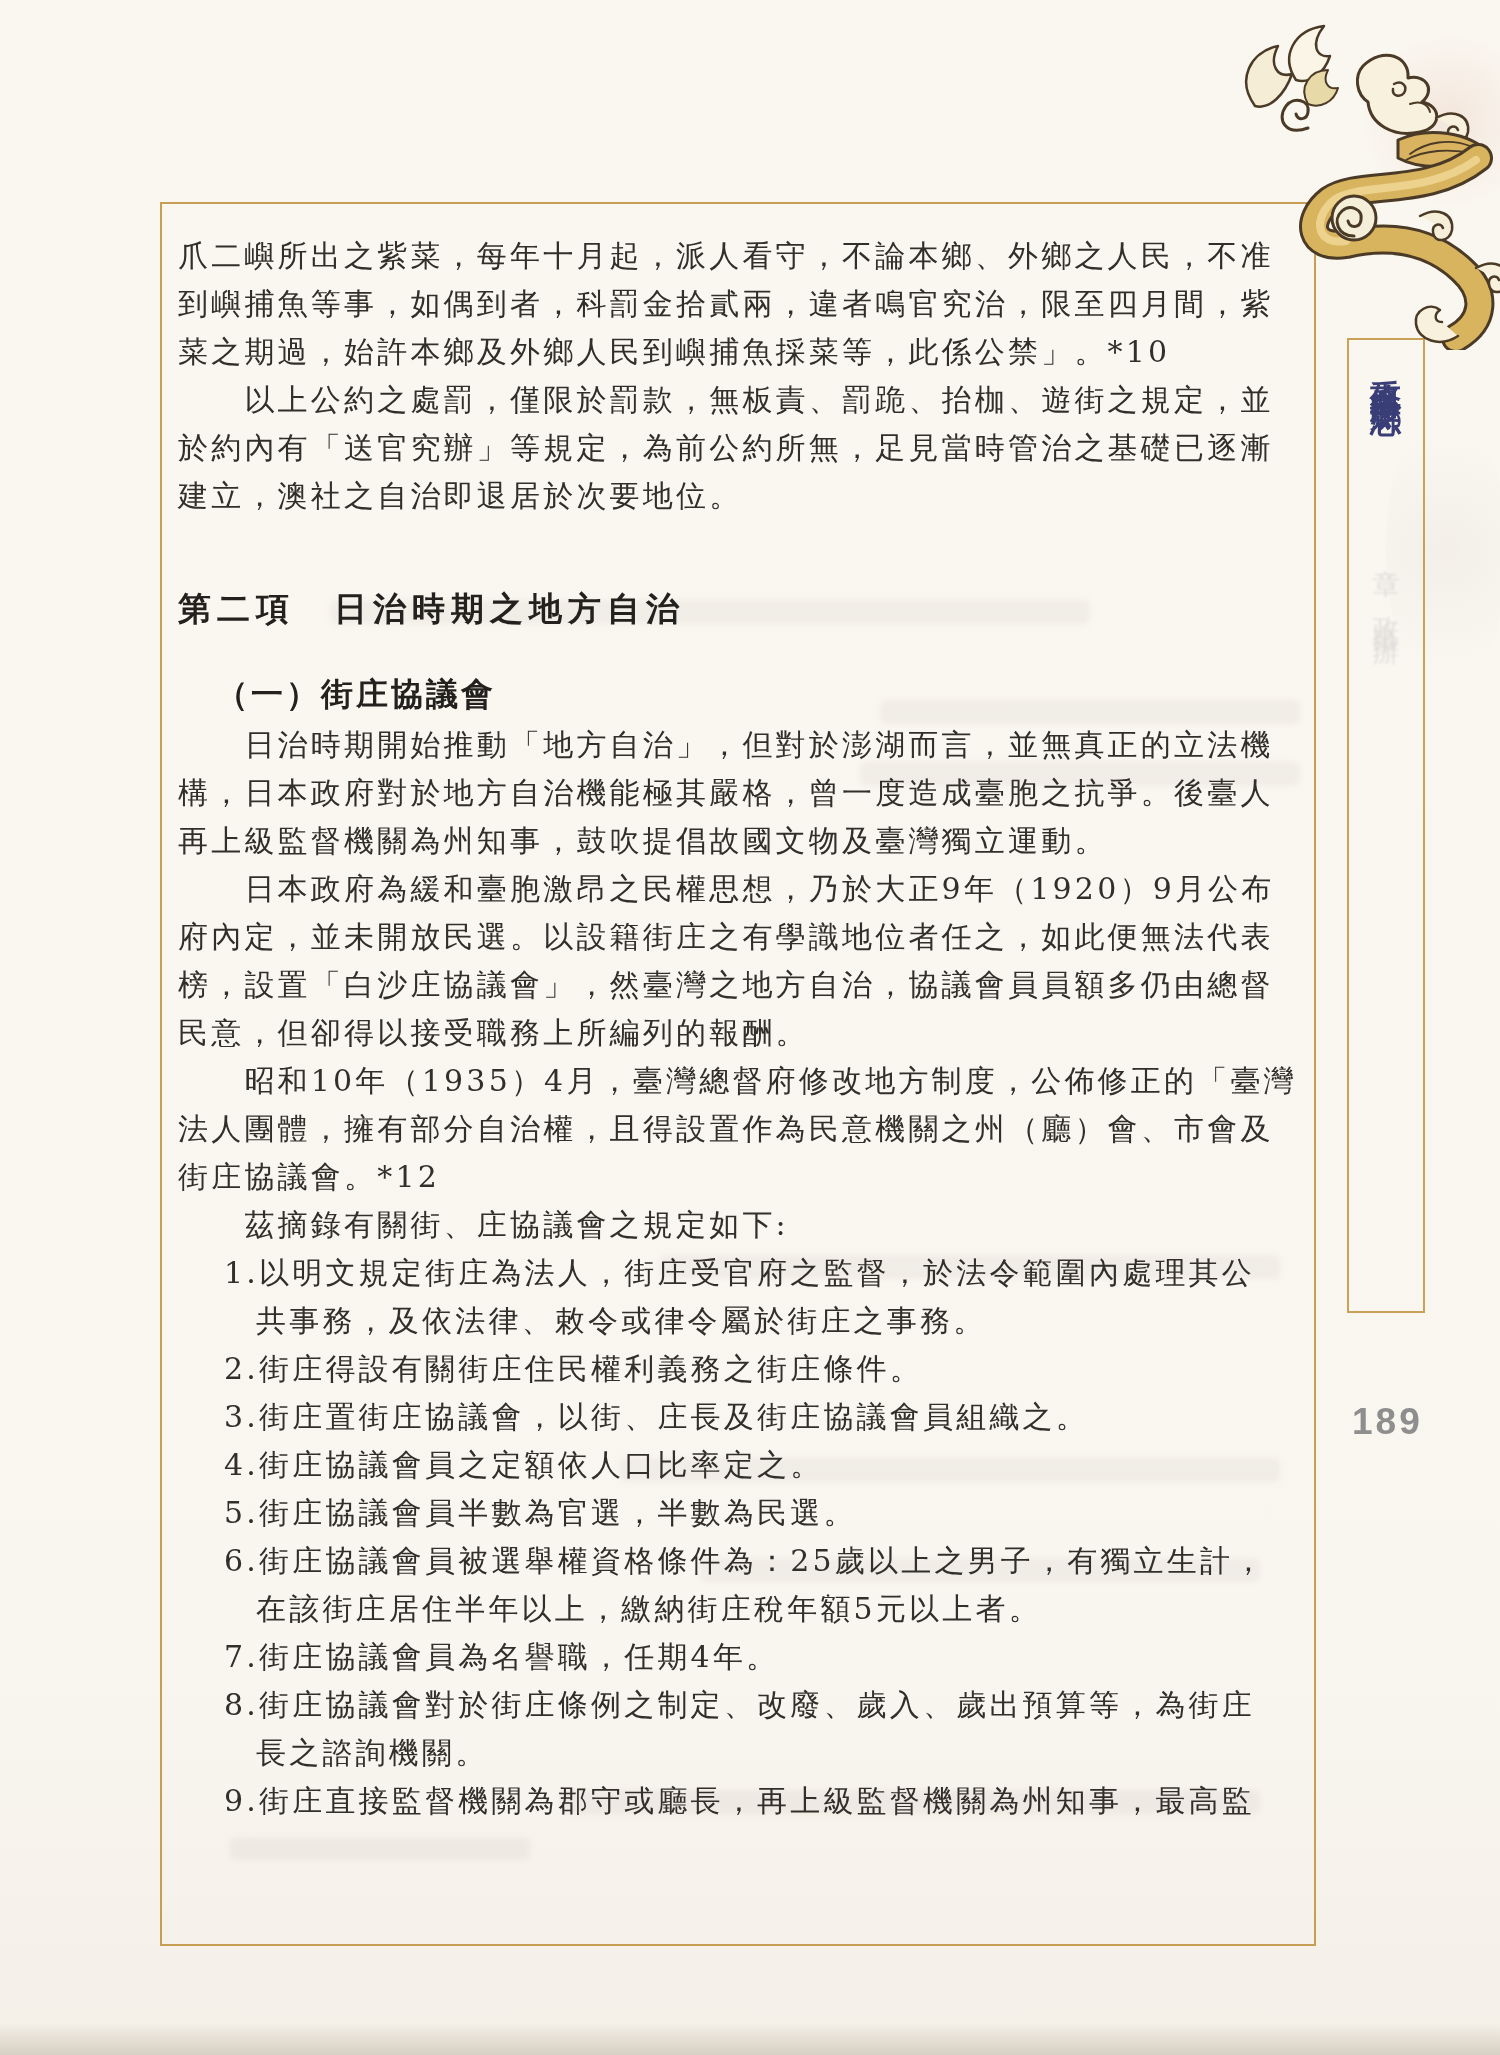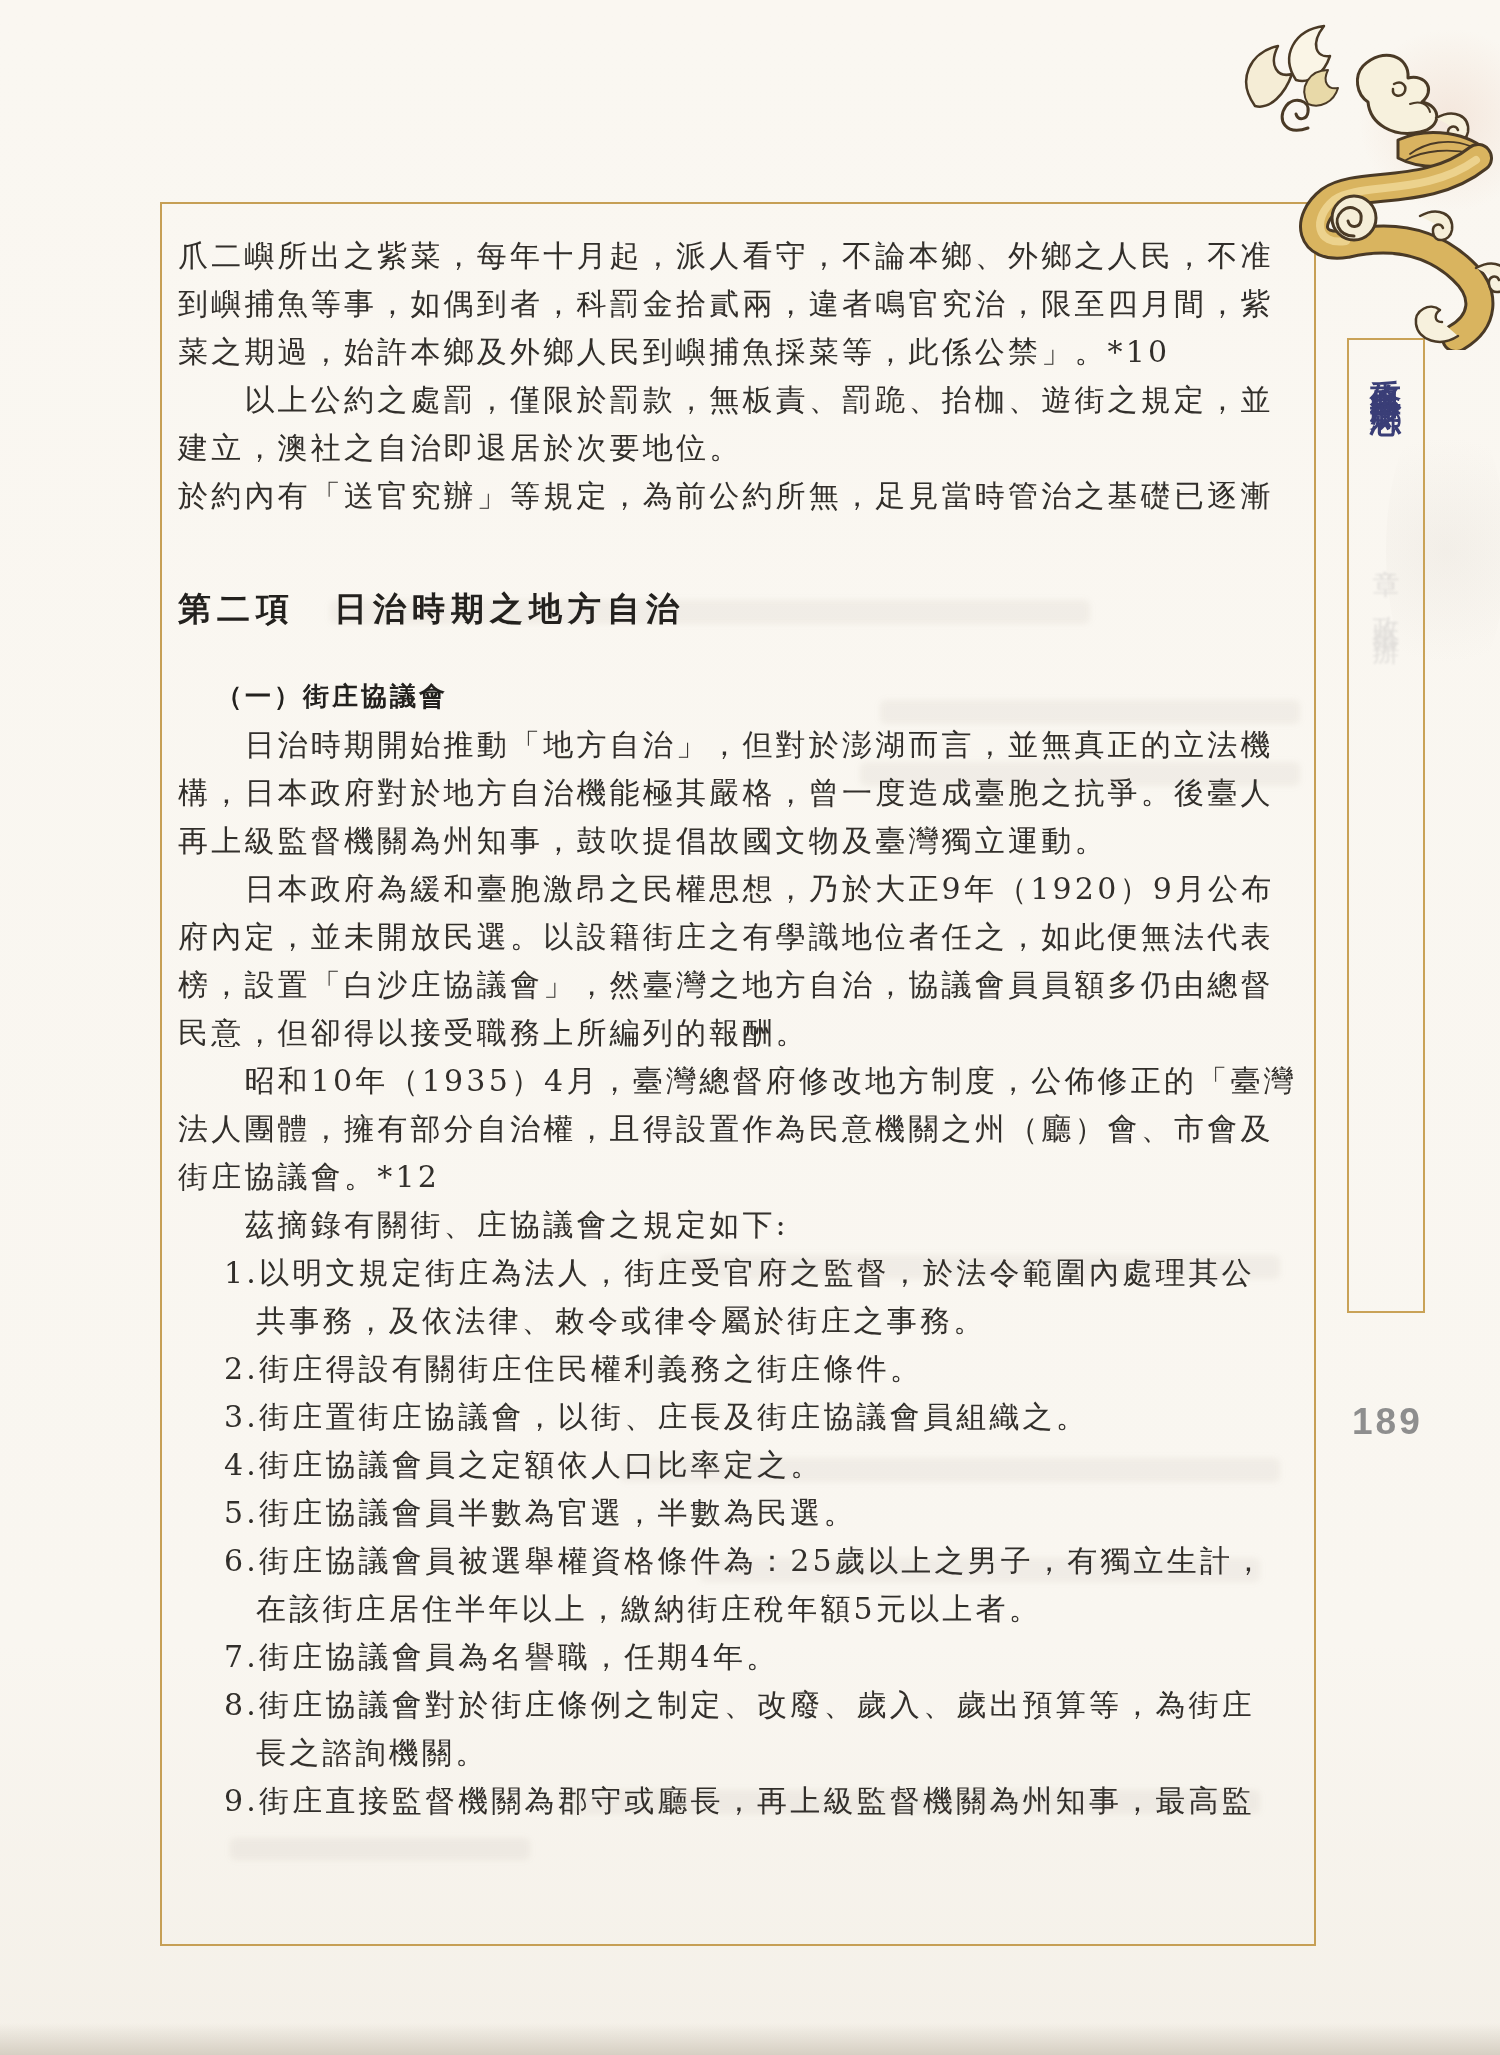--- a/index.html
+++ b/index.html
@@ -27,22 +27,22 @@
     font-size:30px;letter-spacing:3.2px;
     color:#322f2b;white-space:nowrap;
   }
   .line.heading{
     font-family:"Liberation Sans", sans-serif;
     font-weight:bold;font-size:33px;color:#23211e;
     letter-spacing:6px;
     margin-top:65px;margin-bottom:40px;
   }
   .line.subheading{
-    font-family:Liberation Serif, serif;
-    font-weight:bold;font-size:26px;color:#23211e;
+    font-family:Liberation Mono, monospace;
+    font-weight:bold;font-size:32px;color:#23211e;
     letter-spacing:3px;padding-left:38px;
   }
   .line.list{padding-left:46px;}
   .line.list-cont{padding-left:78px;}
 
   
   .spine-box{
     position:absolute;left:1347px;top:338px;
     width:78px;height:975px;
     border:2px solid #c9a257;
@@ -100,22 +100,22 @@
   <div class="smudge" style="left:700px;top:1558px;width:560px;height:24px;"></div>
   <div class="smudge" style="left:560px;top:1790px;width:700px;height:24px;"></div>
   <div class="smudge" style="left:230px;top:1838px;width:300px;height:22px;"></div>
 
   <div class="main-box">
     <div class="text-col">
         <div class="line body">爪二嶼所出之紫菜，每年十月起，派人看守，不論本鄉、外鄉之人民，不准</div>
         <div class="line body">到嶼捕魚等事，如偶到者，科罰金拾貳兩，違者鳴官究治，限至四月間，紫</div>
         <div class="line body">菜之期過，始許本鄉及外鄉人民到嶼捕魚採菜等，此係公禁」。*10</div>
         <div class="line body">　　以上公約之處罰，僅限於罰款，無板責、罰跪、抬枷、遊街之規定，並</div>
+        <div class="line body">於約內有「送官究辦」等規定，為前公約所無，足見當時管治之基礎已逐漸</div>
         <div class="line body">建立，澳社之自治即退居於次要地位。</div>
-        <div class="line body">於約內有「送官究辦」等規定，為前公約所無，足見當時管治之基礎已逐漸</div>
         <div class="line heading">第二項　日治時期之地方自治</div>
         <div class="line subheading">（一）街庄協議會</div>
         <div class="line body">　　日治時期開始推動「地方自治」，但對於澎湖而言，並無真正的立法機</div>
         <div class="line body">構，日本政府對於地方自治機能極其嚴格，曾一度造成臺胞之抗爭。後臺人</div>
         <div class="line body">再上級監督機關為州知事，鼓吹提倡故國文物及臺灣獨立運動。</div>
         <div class="line body">　　日本政府為緩和臺胞激昂之民權思想，乃於大正9年（1920）9月公布</div>
         <div class="line body">府內定，並未開放民選。以設籍街庄之有學識地位者任之，如此便無法代表</div>
         <div class="line body">榜，設置「白沙庄協議會」，然臺灣之地方自治，協議會員員額多仍由總督</div>
         <div class="line body">民意，但卻得以接受職務上所編列的報酬。</div>
         <div class="line body">　　昭和10年（1935）4月，臺灣總督府修改地方制度，公佈修正的「臺灣</div>

